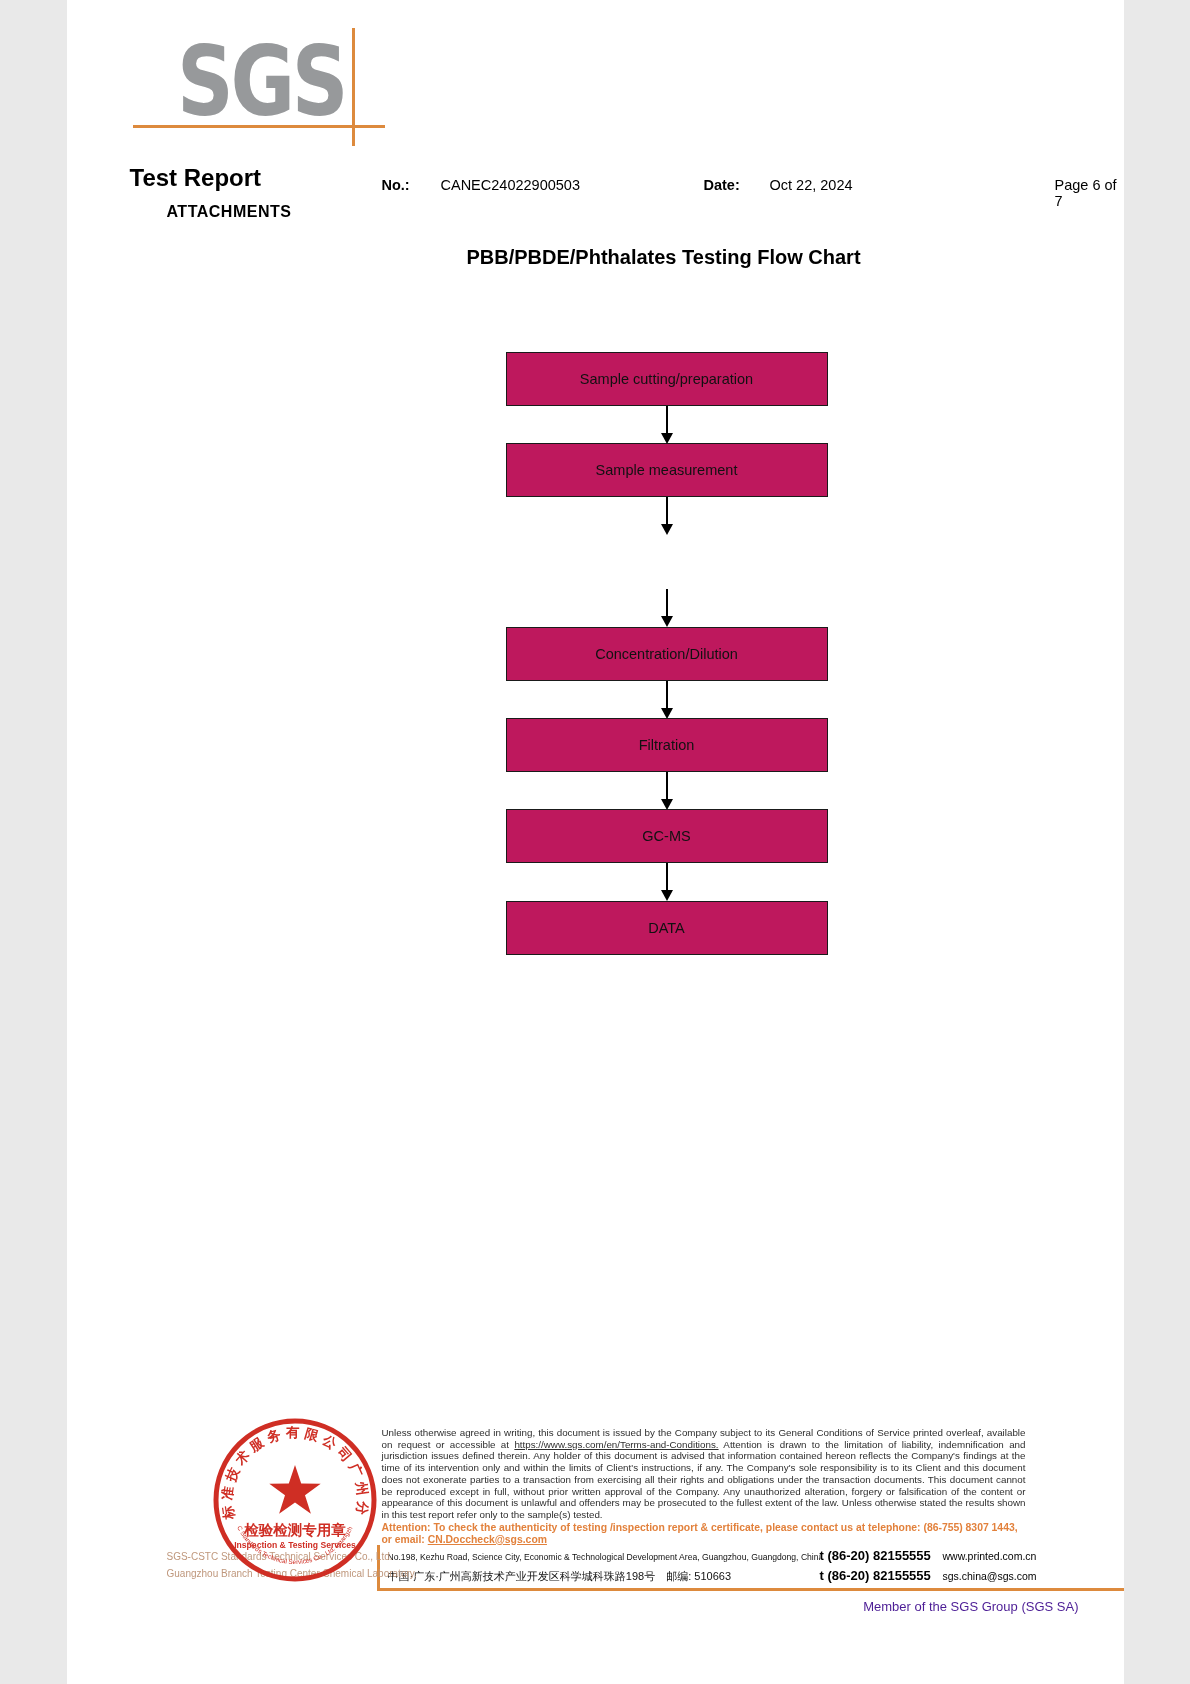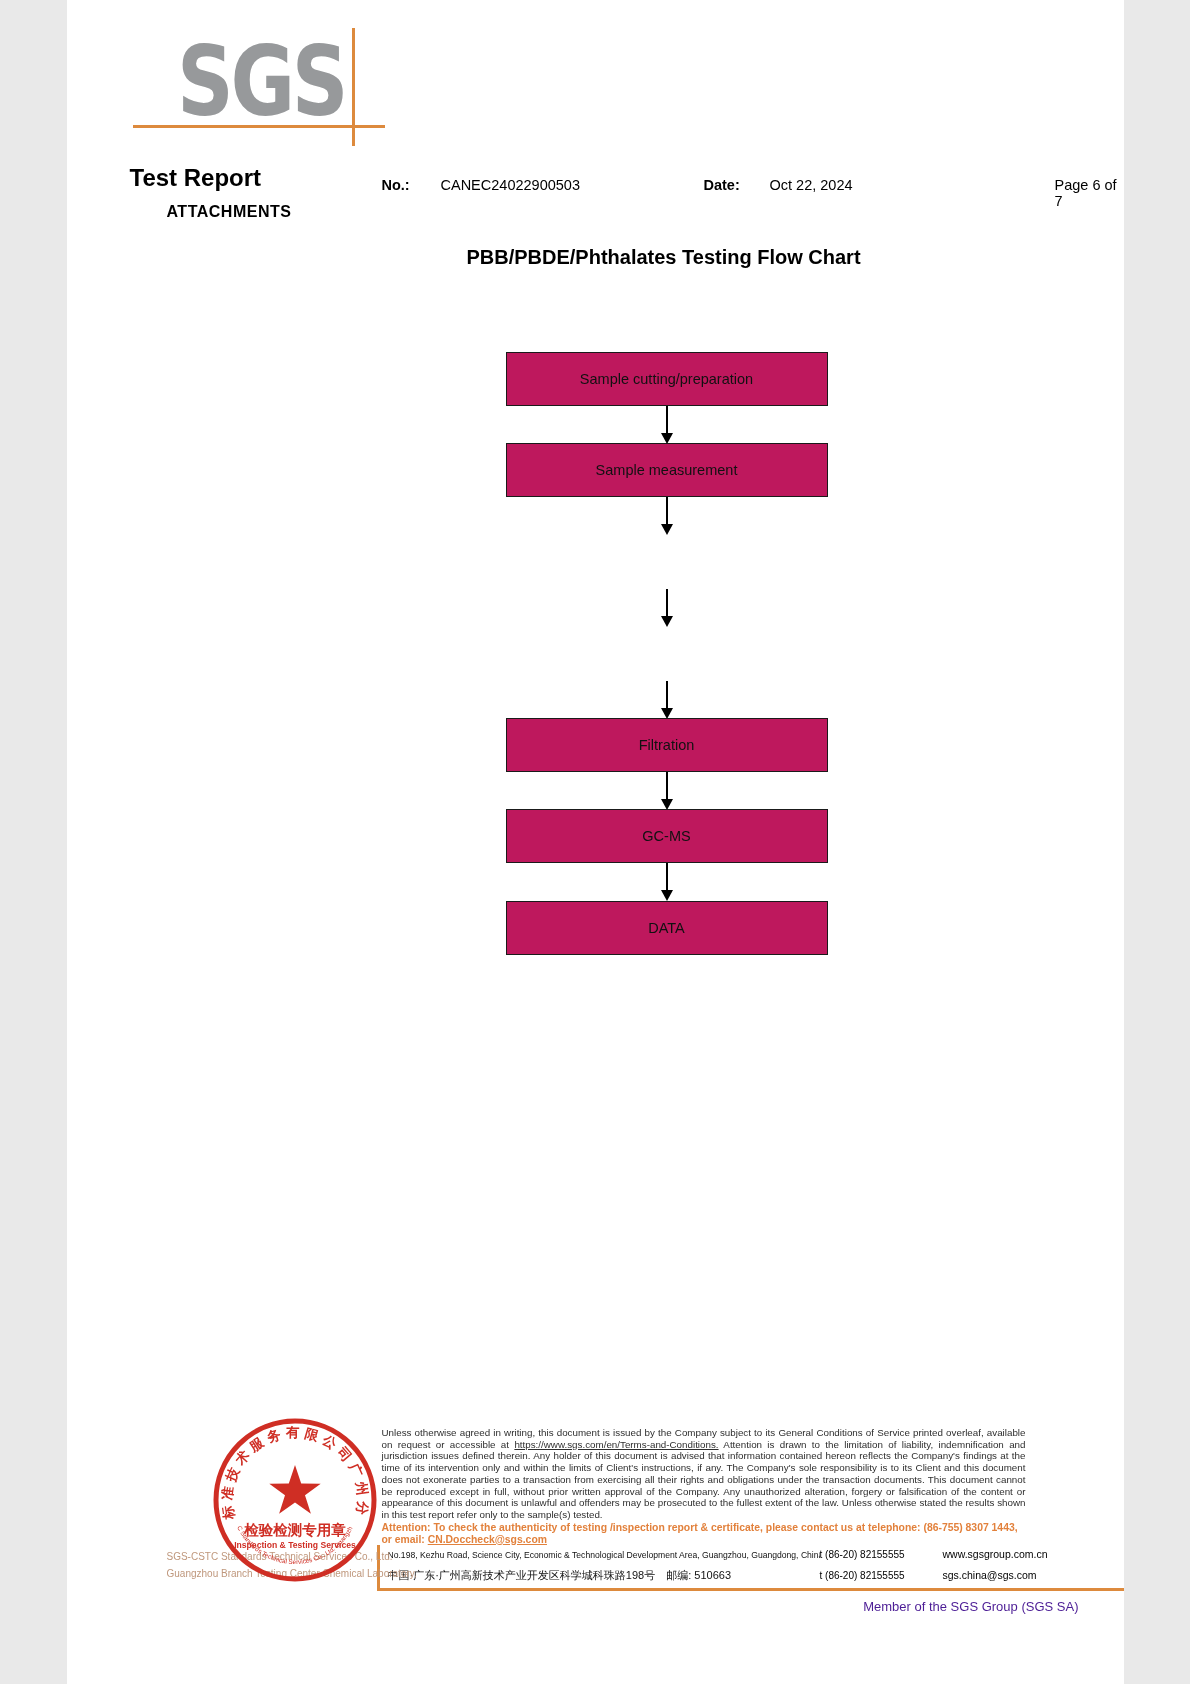--- a/index.html
+++ b/index.html
@@ -57,21 +57,21 @@
   .disclaimer { font-size:9.8px; line-height:11.7px; text-align:justify; color:#2e2e2e; }
   .terms-link { text-decoration:underline; }
   .attention { margin-top:1px; font-size:10.4px; line-height:12px; font-weight:bold; color:#e2813c; }
   .attn-email { text-decoration:underline; }
 
   
   .addr-block { position:absolute; left:310px; top:1545px; width:782px; border-left:3px solid #dd8a3d; padding:3px 0 0 8px; z-index:1; }
   .addr-row { display:flex; align-items:baseline; height:20px; white-space:nowrap; }
   .addr-text { width:432px; font-size:8.6px; color:#111; overflow:hidden; }
   .addr-row.cn .addr-text { font-size:11px; }
-  .addr-tel { width:105px; font-size:10px; }
+  .addr-tel { width:105px; font-size:13px;font-weight:bold; }
   .addr-web { width:170px; margin-left:18px; font-size:10.5px; }
   .footer-hline { position:absolute; left:310px; top:1588px; width:782px; height:3px; background:#dd8a3d; }
   .member { position:absolute; left:710px; top:1599px; width:302px; text-align:right; font-size:13px; color:#4c1d95; }
 </style>
 </head>
 <body>
 
 <div class="page">
 
   <div class="logo-sgs">SGS</div>
@@ -86,20 +86,21 @@
   <div class="hdr hdr-date-value">Oct 22, 2024</div>
   <div class="hdr hdr-page">Page 6 of 7</div>
 
   <div class="flow-title">PBB/PBDE/Phthalates Testing Flow Chart</div>
 
   <div class="flow-box fb1">Sample cutting/preparation</div>
   <div class="flow-arrow fa1"></div>
   <div class="flow-box fb2">Sample measurement</div>
   <div class="flow-arrow fa2"></div>
   <div class="flow-arrow fa3"></div>
+  <div class="flow-box fb4">Concentration/Dilution</div>
   <div class="flow-arrow fa4"></div>
   <div class="flow-box fb5">Filtration</div>
   <div class="flow-arrow fa5"></div>
   <div class="flow-box fb6">GC-MS</div>
   <div class="flow-arrow fa6"></div>
   <div class="flow-box fb7">DATA</div>
 
   <svg class="stamp" viewBox="0 0 172 172">
     <circle cx="86" cy="86" r="79" fill="none" stroke="#cf2e24" stroke-width="5"></circle>
     <defs>
@@ -122,21 +123,21 @@
 
   <div class="legal">
     <p class="disclaimer"><span>Unless otherwise agreed in writing, this document is issued by the Company subject to its General Conditions of Service printed overleaf, available on request or accessible at </span><span class="terms-link">https://www.sgs.com/en/Terms-and-Conditions.</span><span> Attention is drawn to the limitation of liability, indemnification and jurisdiction issues defined therein. Any holder of this document is advised that information contained hereon reflects the Company's findings at the time of its intervention only and within the limits of Client's instructions, if any. The Company's sole responsibility is to its Client and this document does not exonerate parties to a transaction from exercising all their rights and obligations under the transaction documents. This document cannot be reproduced except in full, without prior written approval of the Company. Any unauthorized alteration, forgery or falsification of the content or appearance of this document is unlawful and offenders may be prosecuted to the fullest extent of the law. Unless otherwise stated the results shown in this test report refer only to the sample(s) tested.</span></p>
     <p class="attention"><span>Attention: To check the authenticity of testing /inspection report &amp; certificate, please contact us at telephone: (86-755) 8307 1443,</span><br><span>or email: </span><span class="attn-email">CN.Doccheck@sgs.com</span></p>
   </div>
 
   <div class="addr-block">
     <div class="addr-row en">
       <span class="addr-text">No.198, Kezhu Road, Science City, Economic &amp; Technological Development Area, Guangzhou, Guangdong, China 510663</span>
       <span class="addr-tel">t (86-20) 82155555</span>
-      <span class="addr-web">www.sgsgroup.com.cn</span>
+      <span class="addr-web">www.printed.com.cn</span>
     </div>
     <div class="addr-row cn">
       <span class="addr-text">中国·广东·广州高新技术产业开发区科学城科珠路198号　邮编: 510663</span>
       <span class="addr-tel">t (86-20) 82155555</span>
       <span class="addr-web">sgs.china@sgs.com</span>
     </div>
   </div>
   <div class="footer-hline"></div>
 
   <div class="member">Member of the SGS Group (SGS SA)</div>

